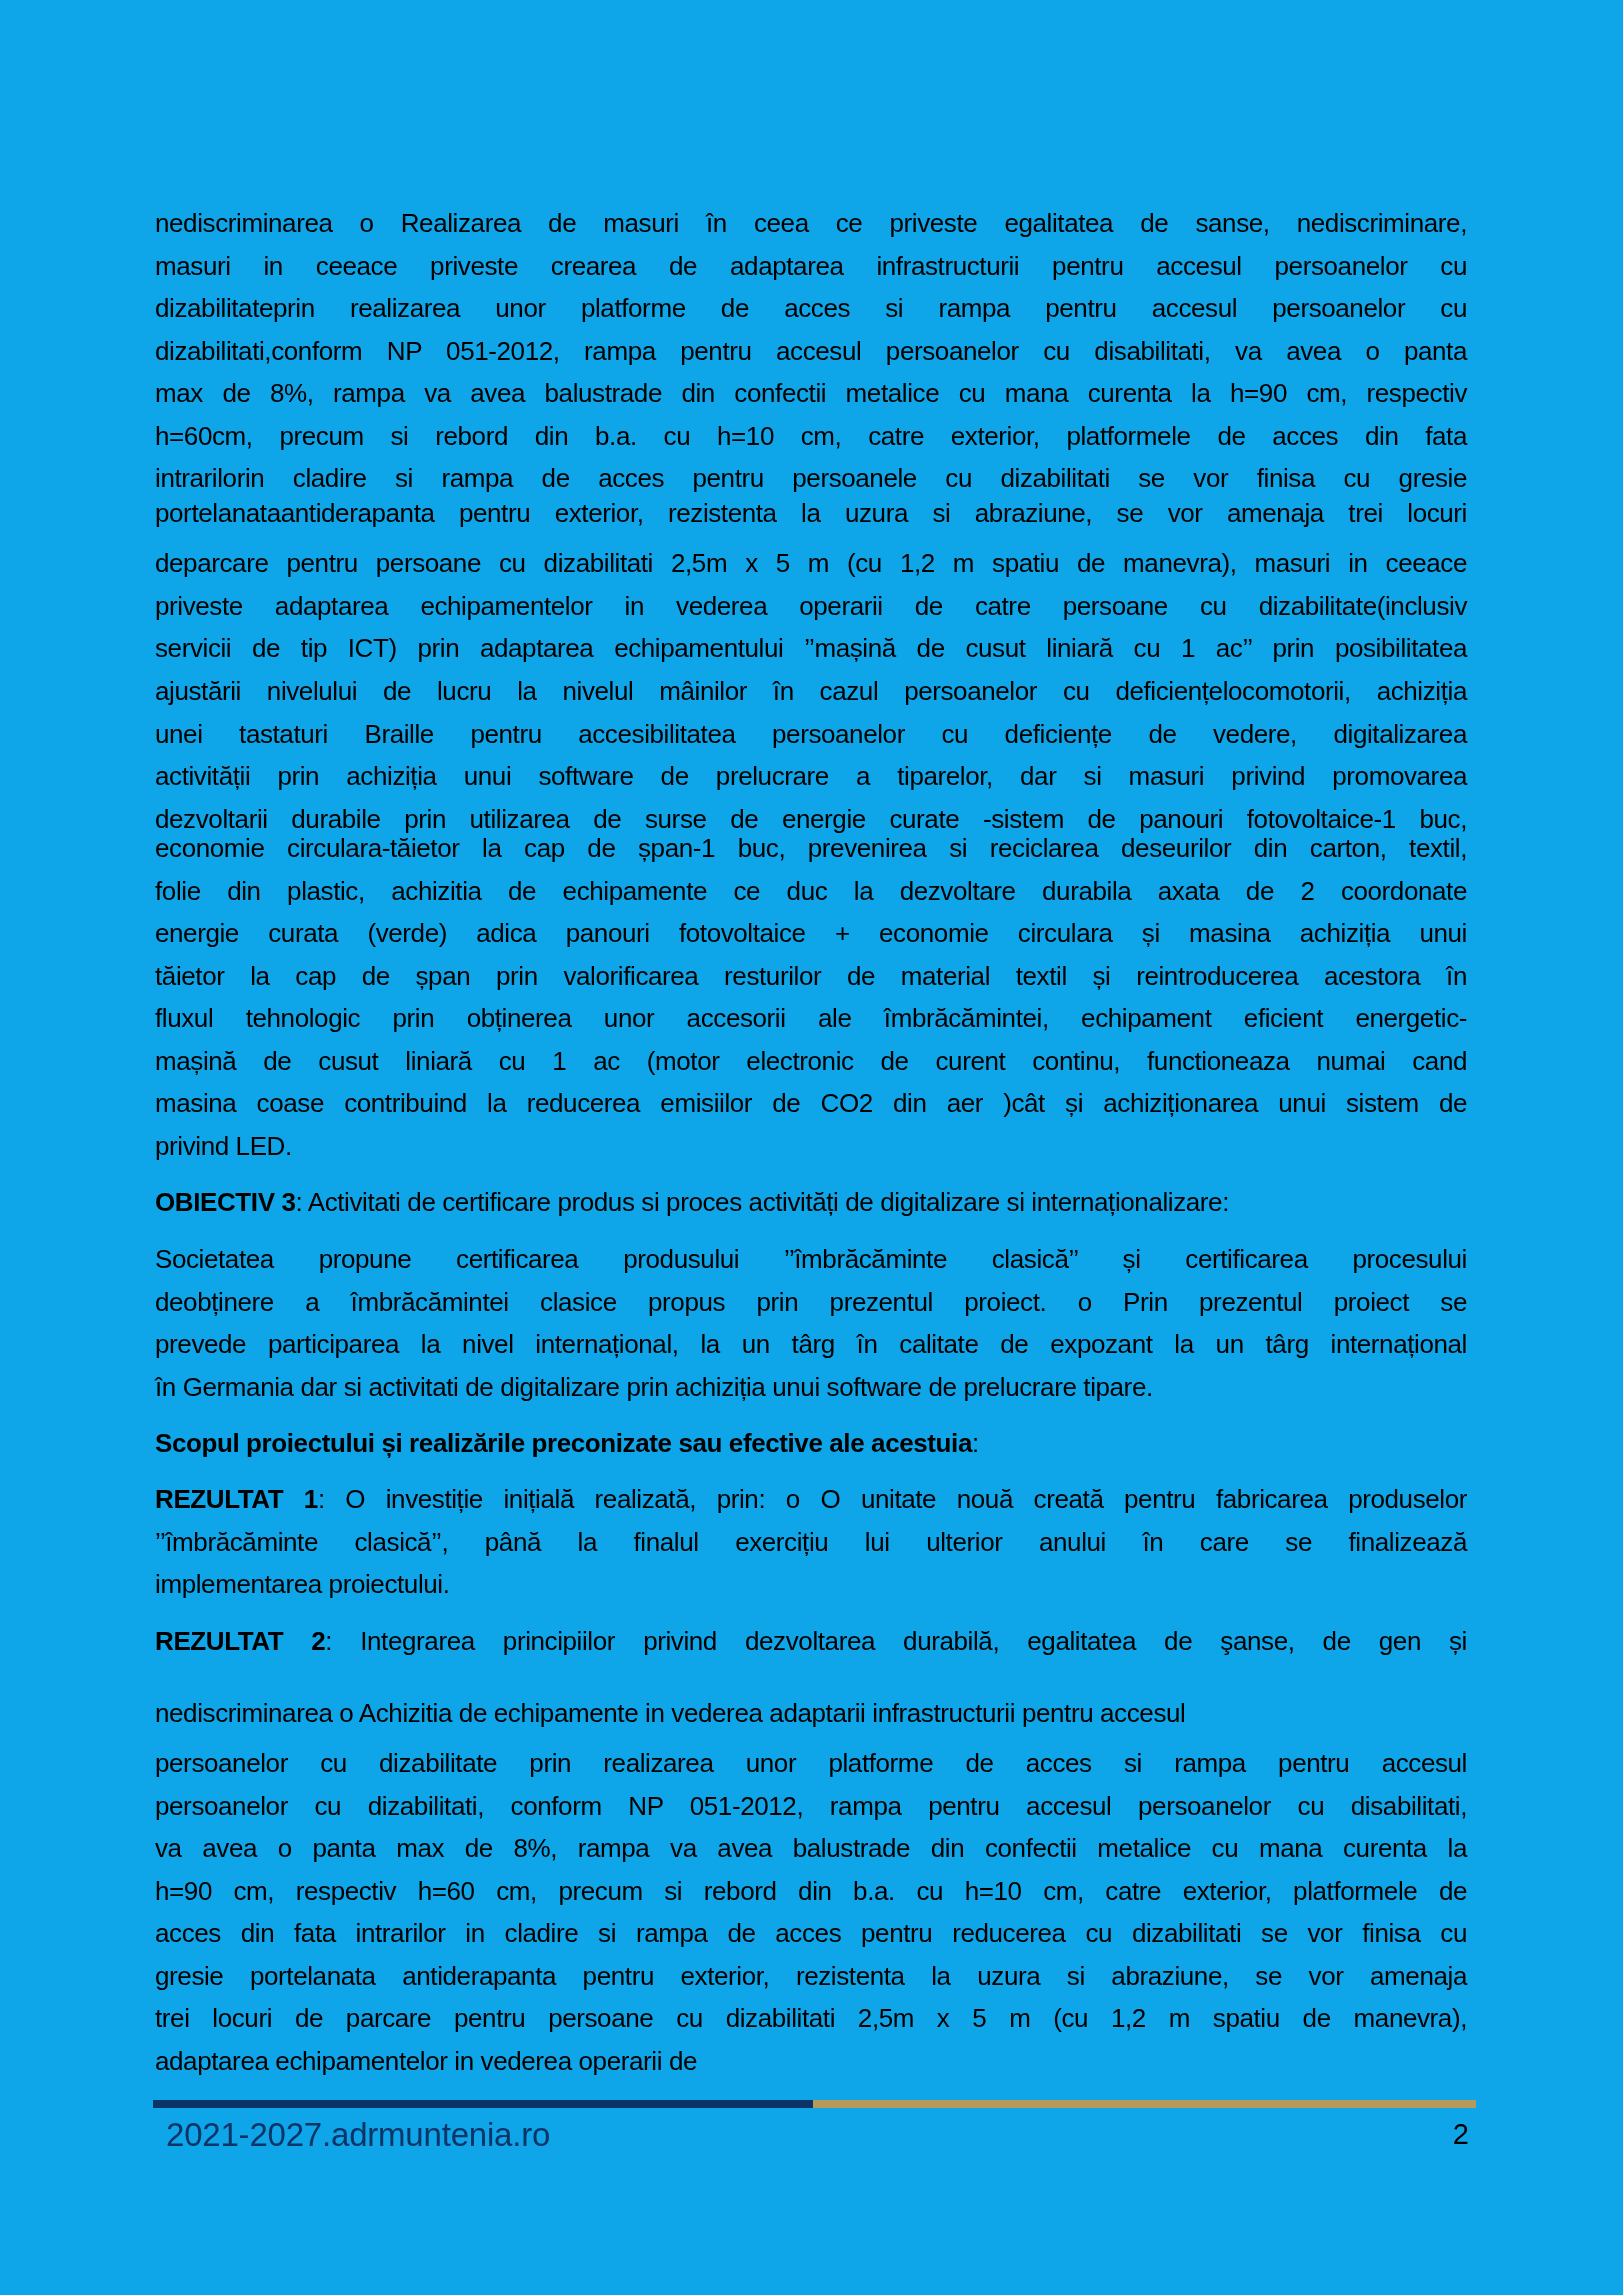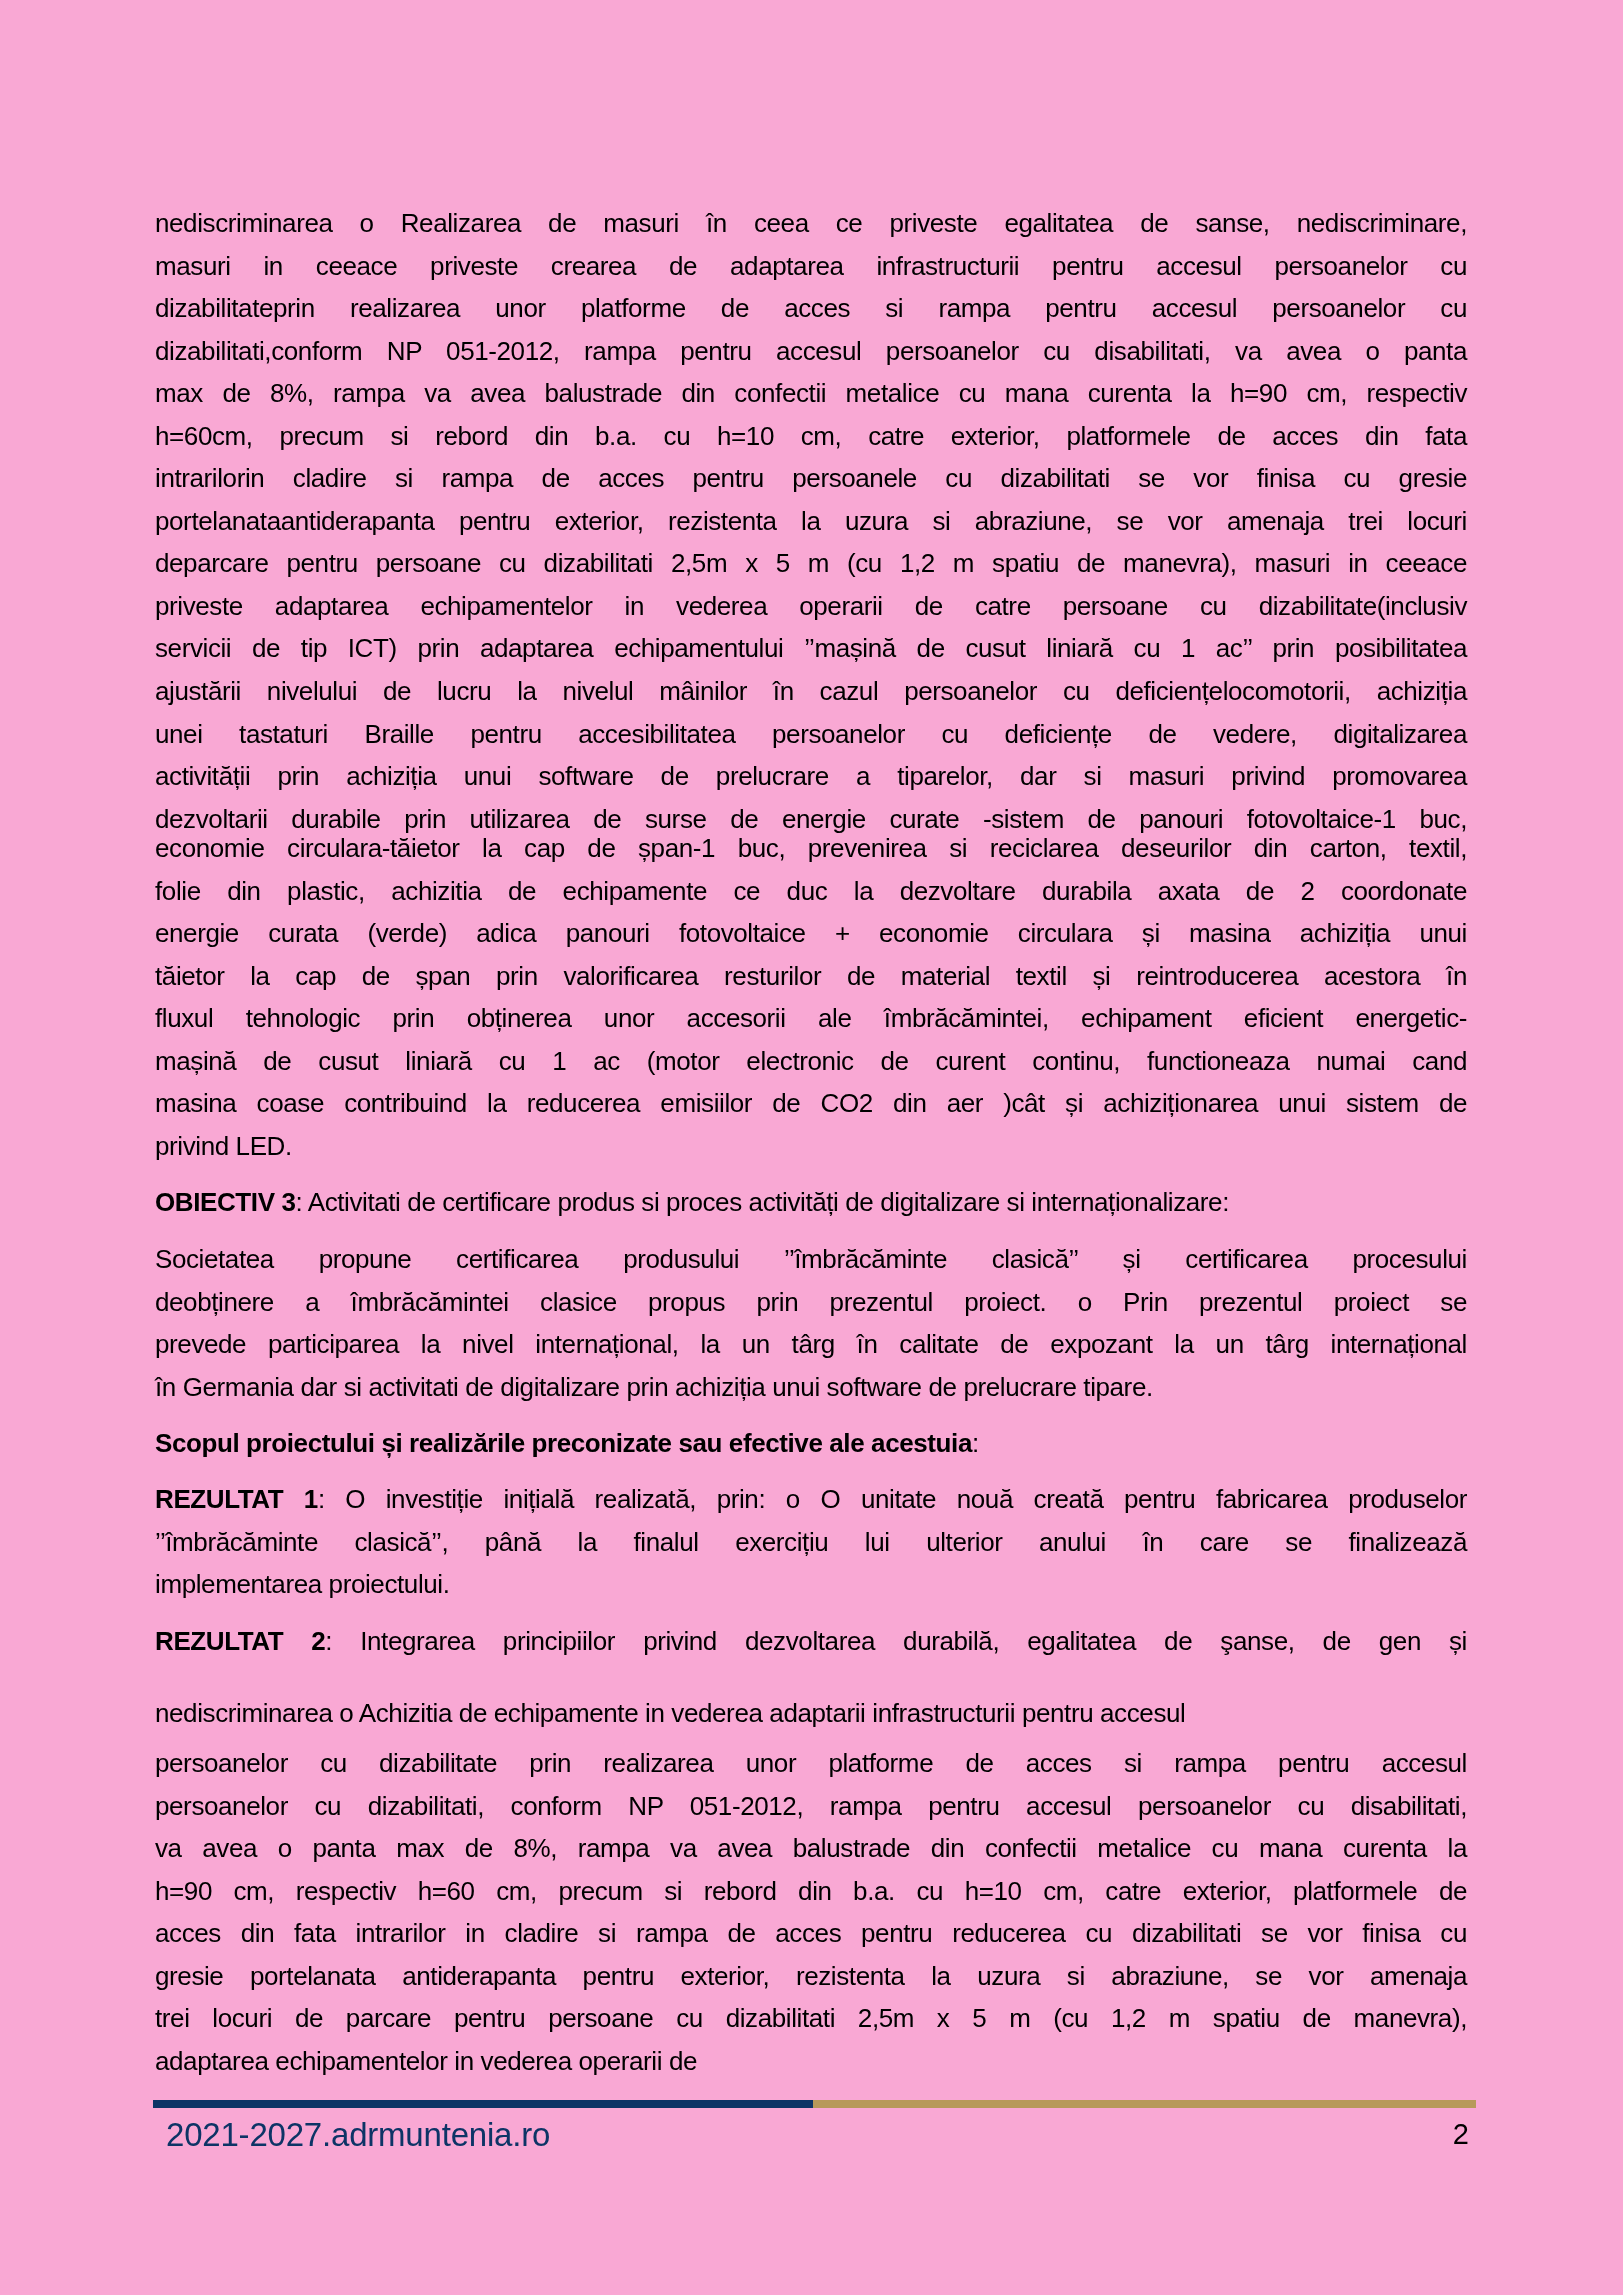--- a/index.html
+++ b/index.html
@@ -13,21 +13,21 @@
     position: relative;
     overflow: hidden;
     font-family: "Liberation Sans", sans-serif;
     color: #000000;
   }
   .page {
     position: absolute;
     left: 0; top: 0;
     width: 1623px;
     height: 2295px;
-    background: #f9a8d4;
+    background: #0ea5e9;
   }
   .para {
     position: absolute;
     left: 155px;
     width: 1312px;
   }
   .line {
     position: absolute;
     left: 0;
     width: 1312px;
@@ -85,21 +85,21 @@
 <div class="page">
 
   <div class="para" style="top:202px;">
     <div class="line j" style="top:0px;">nediscriminarea o Realizarea de masuri în ceea ce priveste egalitatea de sanse, nediscriminare,</div>
     <div class="line j" style="top:43px;">masuri in ceeace priveste crearea de adaptarea infrastructurii pentru accesul persoanelor cu</div>
     <div class="line j" style="top:85px;">dizabilitateprin realizarea unor platforme de acces si rampa pentru accesul persoanelor cu</div>
     <div class="line j" style="top:128px;">dizabilitati,conform NP 051-2012, rampa pentru accesul persoanelor cu disabilitati, va avea o panta</div>
     <div class="line j" style="top:170px;">max de 8%, rampa va avea balustrade din confectii metalice cu mana curenta la h=90 cm, respectiv</div>
     <div class="line j" style="top:213px;">h=60cm, precum si rebord din b.a. cu h=10 cm, catre exterior, platformele de acces din fata</div>
     <div class="line j" style="top:255px;">intrarilorin cladire si rampa de acces pentru persoanele cu dizabilitati se vor finisa cu gresie</div>
-    <div class="line j" style="top:298px;">portelanataantiderapanta pentru exterior, rezistenta la uzura si abraziune, se vor amenaja trei locuri</div>
+    <div class="line j" style="top:290px;">portelanataantiderapanta pentru exterior, rezistenta la uzura si abraziune, se vor amenaja trei locuri</div>
     <div class="line j" style="top:340px;">deparcare pentru persoane cu dizabilitati 2,5m x 5 m (cu 1,2 m spatiu de manevra), masuri in ceeace</div>
     <div class="line j" style="top:383px;">priveste adaptarea echipamentelor in vederea operarii de catre persoane cu dizabilitate(inclusiv</div>
     <div class="line j" style="top:425px;">servicii de tip ICT) prin adaptarea echipamentului ’’mașină de cusut liniară cu 1 ac’’ prin posibilitatea</div>
     <div class="line j" style="top:468px;">ajustării nivelului de lucru la nivelul mâinilor în cazul persoanelor cu deficiențelocomotorii, achiziția</div>
     <div class="line j" style="top:511px;">unei tastaturi Braille pentru accesibilitatea persoanelor cu deficiențe de vedere, digitalizarea</div>
     <div class="line j" style="top:553px;">activității prin achiziția unui software de prelucrare a tiparelor, dar si masuri privind promovarea</div>
     <div class="line j" style="top:596px;">dezvoltarii durabile prin utilizarea de surse de energie curate -sistem de panouri fotovoltaice-1 buc,</div>
   </div>
 
   <div class="para" style="top:827px;">

